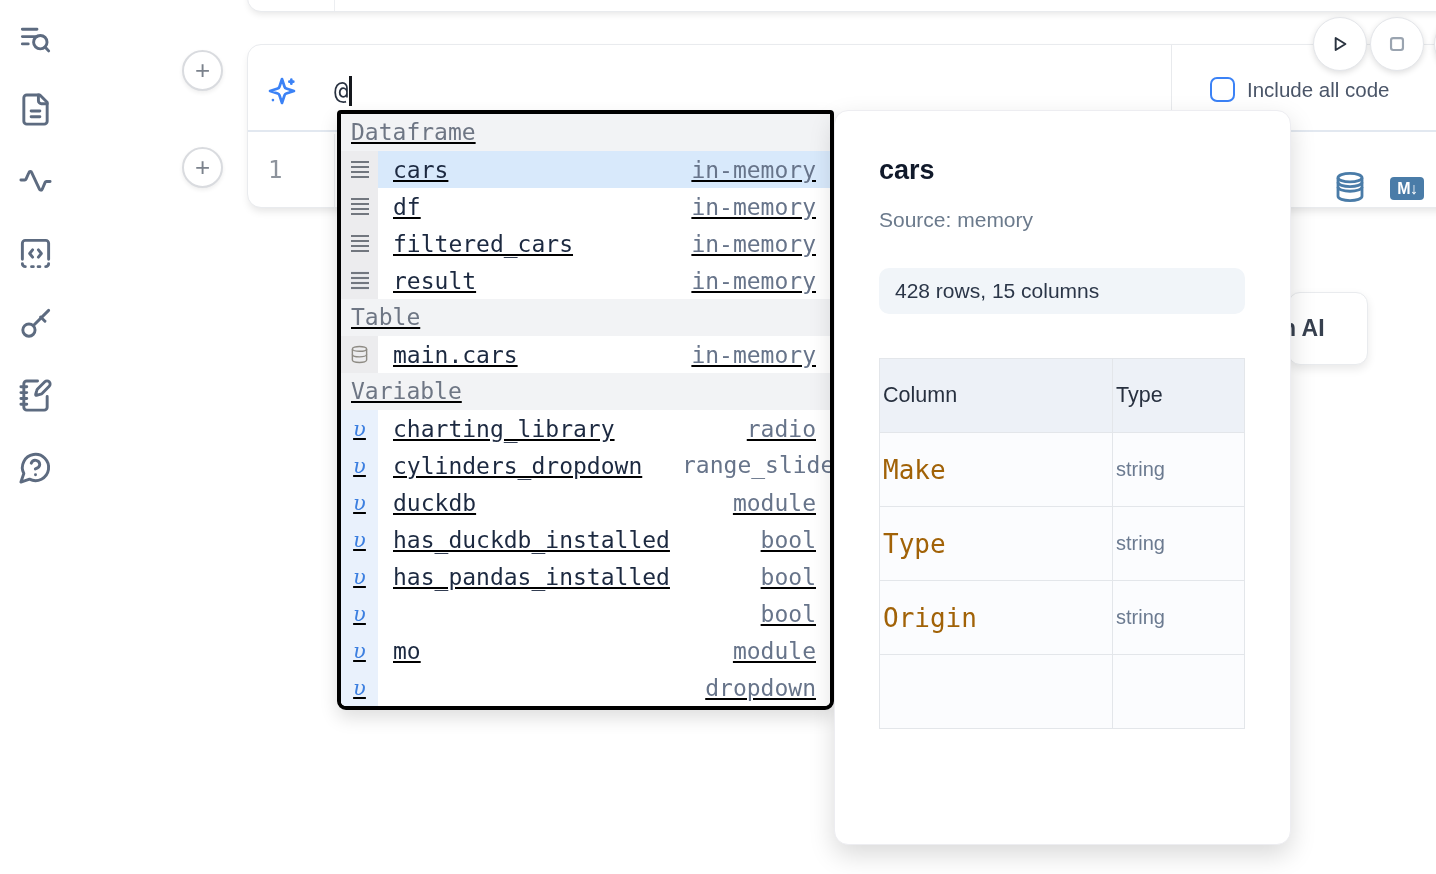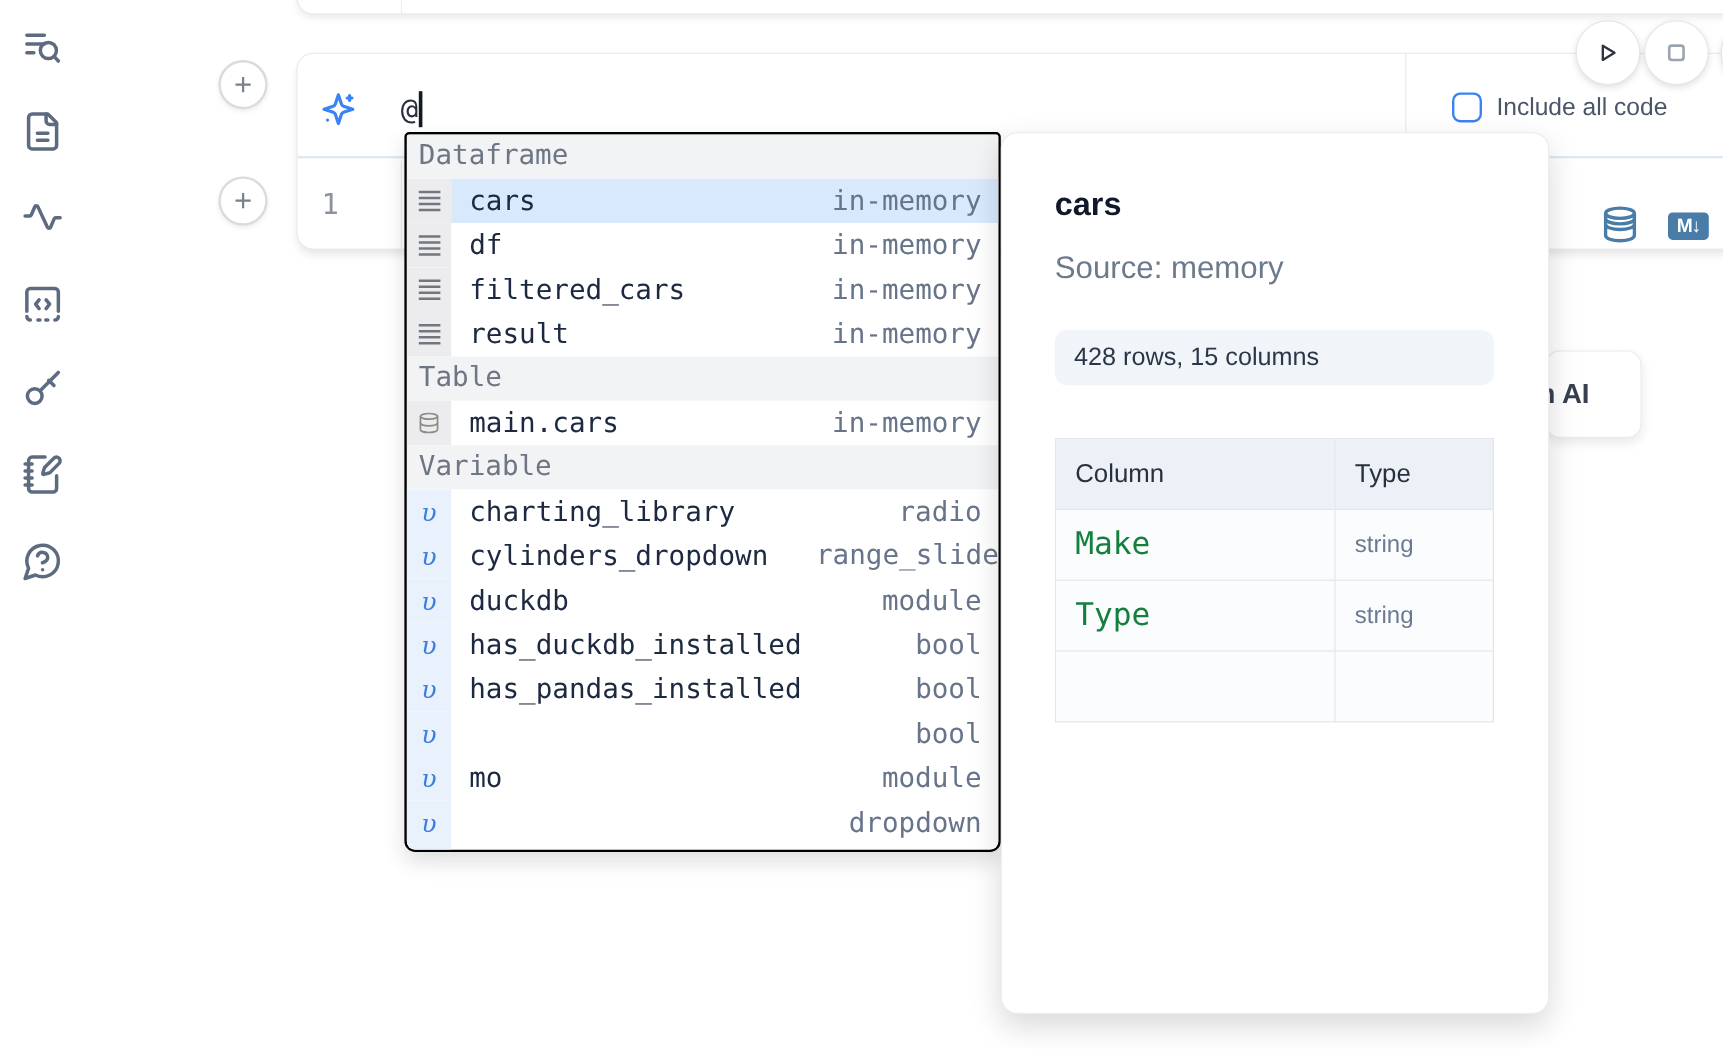--- a/index.html
+++ b/index.html
@@ -61,23 +61,23 @@
 
   
   #db-tool { left:1334px; top:169px; width:32px; height:36px; z-index:2; }
   #db-tool svg { width:32px; height:36px; stroke:#4a7ca8; stroke-width:2.1; fill:none; }
   #md-tool { left:1390px; top:177px; width:34px; height:23px; background:#4a7ca8; border-radius:4px;
              color:#fff; font-weight:bold; font-size:16px; text-align:center; line-height:23px; z-index:2;
              letter-spacing:-1px; }
 
   
   #dropdown { left:337px; top:110px; width:497px; height:600px; background:#fff; z-index:5;
-              border:2px solid #000000; border-radius:4px 4px 9px 9px; overflow:hidden;
+              border:4px solid #000000; border-radius:4px 4px 9px 9px; overflow:hidden;
               box-shadow:0 8px 18px rgba(0,0,0,.13);
-              font-family:"DejaVu Sans Mono", monospace; font-size:23px; }
+              font-family:"DejaVu Sans Mono", monospace; font-size:23px;text-decoration:underline; }
   .dd-header { height:37px; line-height:37px; background:#f2f3f5; color:#6e7684; padding-left:10px; }
   .dd-row { height:37px; display:flex; align-items:stretch; background:#fff; position:relative; }
   .dd-row.sel .dd-main { background:#d8e9fb; }
   .dd-gut { width:37px; flex:0 0 37px; background:#ececee; display:flex;
             align-items:center; justify-content:center; }
   .dd-row.var .dd-gut { background:#e9f1fc; }
   .dd-main { flex:1; display:flex; align-items:center; padding:0 14px 0 15px; min-width:0; }
   .dd-name { color:#1c2940; white-space:pre; }
   .dd-type { margin-left:auto; color:#67748a; white-space:pre; }
   .dd-type.ovf { position:absolute; left:341px; margin:0; top:0; line-height:37px; }
@@ -85,30 +85,30 @@
   .rows-ic line { stroke:#72777f; stroke-width:2.1; }
   .cyl-ic { width:19px; height:21px; stroke:#8e8b84; stroke-width:1.8; fill:none; }
   .var-ic { color:#3c7fe0; font-style:italic; font-size:21px;
             font-family:"DejaVu Serif", serif; }
 
   
   #popup { left:834px; top:110px; width:457px; height:735px; background:#fff; z-index:10;
            border:1px solid #ededf1; border-radius:14px;
            box-shadow:0 10px 26px rgba(0,0,0,.15); padding:44px 45px 0 44px; }
   #pv-title { font-size:27px; font-weight:bold; color:#10192a; margin-top:0px; }
-  #pv-source { font-size:26px; color:#6b7a8c; margin-top:22px; }
+  #pv-source { font-size:21px; color:#6b7a8c; margin-top:22px; }
   #pv-pill { margin-top:36px; height:46px; background:#f1f5f9; border-radius:10px;
              font-size:21px; color:#2b3648; line-height:46px; padding-left:16px; }
   #pv-tablewrap { margin-top:44px; height:465px; overflow:hidden; }
   #pv-table { width:100%; border-collapse:collapse; }
-  #pv-table th, #pv-table td { border:1px solid #e3e6ea; height:59px; vertical-align:middle;
-                               padding-left:16px; text-align:left; }
+  #pv-table th, #pv-table td { border:1px solid #e3e6ea; height:74px; vertical-align:middle;
+                               padding-left:3px; text-align:left; }
   #pv-table th { background:#edf1f7; font-size:21.5px; font-weight:normal; color:#27303f; }
   #pv-table col.c1 { width:233px; }
-  #pv-table td.cname { font-family:"DejaVu Sans Mono", monospace; font-size:26px; color:#15803d;
+  #pv-table td.cname { font-family:"DejaVu Sans Mono", monospace; font-size:26px; color:#a16207;
                        background:#fbfcfe; }
   #pv-table td.ctype { font-size:20px; color:#6b7a90; background:#fbfcfe; }
 
   
   #ai-card { left:1288px; top:292px; width:80px; height:73px; background:#fff; z-index:3;
              border:1px solid #e9ebee; border-radius:12px; box-shadow:0 4px 10px rgba(0,0,0,.09);
              display:flex; align-items:center; overflow:hidden; }
   #ai-card .txt { font-size:23px; font-weight:bold; color:#37404f; white-space:pre;
                   margin-left:-7px; }
 </style>
@@ -390,20 +390,24 @@
         <tbody>
             <tr>
               <td class="cname">Make</td>
               <td class="ctype">string</td>
             </tr>
             <tr>
               <td class="cname">Type</td>
               <td class="ctype">string</td>
             </tr>
             <tr>
+              <td class="cname">Origin</td>
+              <td class="ctype">string</td>
+            </tr>
+            <tr>
               <td class="cname"></td>
               <td class="ctype"></td>
             </tr>
           </tbody>
       </table>
     </div>
   </div>
 
 </div>
 

